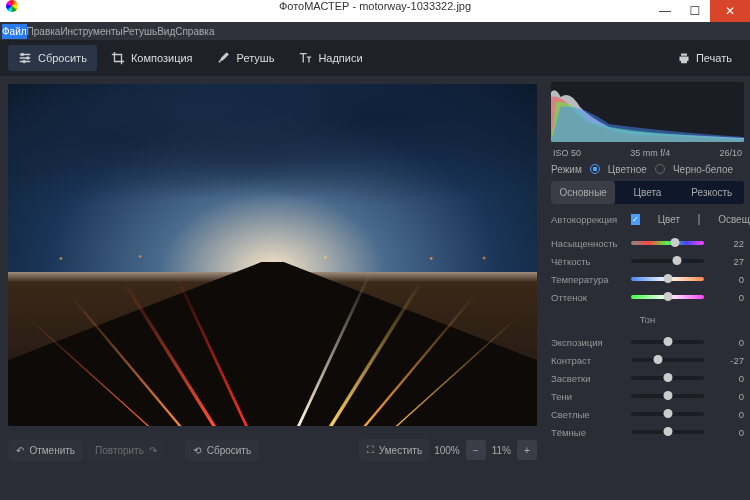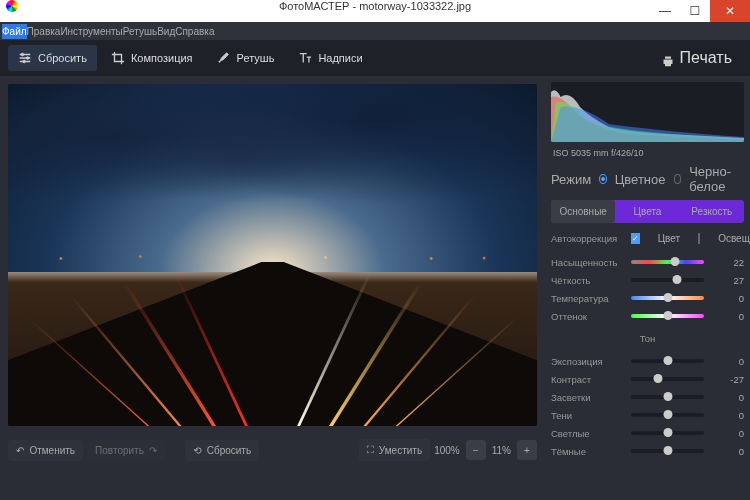--- a/index.html
+++ b/index.html
@@ -12,21 +12,21 @@
 .winbtn.close{background:#d9452b;color:#fff;width:40px}
 .menubar{height:18px;background:#2f323b;display:flex;align-items:center;padding:0 2px;font-size:10px;color:#aaa;gap:0}
 .menuitem{padding:2px 0;cursor:pointer}
 .menuitem.active{background:#2b7bf0;color:#fff}
 .toolbar{height:36px;background:#1e2128;display:flex;align-items:center;padding:0 8px;gap:4px}
 .tab{display:flex;align-items:center;gap:6px;padding:6px 10px;font-size:11px;color:#ddd;border-radius:3px;cursor:pointer}
 .tab.active{background:#2a3547}
 .tab svg{width:14px;height:14px;fill:#ccc;stroke:#ccc}
 .spacer{flex:1}
 .btn-save{background:#2b7bf0;color:#fff;padding:6px 12px;border-radius:3px;font-size:11px;display:flex;align-items:center;gap:6px;cursor:pointer}
-.btn-print{color:#ddd;padding:6px 10px;font-size:16px;display:flex;align-items:flex-end;gap:6px;cursor:pointer}
+.btn-print{color:#ddd;padding:6px 10px;font-size:11px;display:flex;align-items:flex-end;gap:6px;cursor:pointer}
 .main{display:flex;height:390px}
 .canvas-area{flex:1;display:flex;flex-direction:column}
 .canvas{flex:1;margin:8px;background:linear-gradient(to bottom,#0a1f3d 0%,#1a3a5c 35%,#2d4a6b 48%,#ffeedd 52%,#3a2818 58%,#1a1210 100%);position:relative;overflow:hidden;border-radius:2px}
 .sky{position:absolute;top:0;left:0;right:0;height:55%;background:radial-gradient(ellipse at 50% 100%,#fde8c8 0%,#4a6b8d 30%,#1a3558 60%,#0a1828 100%)}
 .clouds{position:absolute;top:0;left:0;right:0;height:50%;background:radial-gradient(ellipse at 20% 30%,rgba(20,35,60,0.9) 0%,transparent 40%),radial-gradient(ellipse at 70% 20%,rgba(15,30,55,0.9) 0%,transparent 45%),radial-gradient(ellipse at 45% 40%,rgba(30,50,80,0.7) 0%,transparent 35%)}
 .road{position:absolute;bottom:0;left:0;right:0;height:48%;background:#0d0a08;clip-path:polygon(0 100%,0 60%,48% 0,52% 0,100% 60%,100% 100%)}
 .trail{position:absolute;bottom:0;background:linear-gradient(to top,currentColor,transparent)}
 .t1{left:38%;width:3px;height:45%;color:#ff3020;transform:skewX(25deg)}
 .t2{left:30%;width:4px;height:42%;color:#ff5030;transform:skewX(32deg)}
 .t3{left:22%;width:3px;height:38%;color:#ff8840;transform:skewX(40deg)}
@@ -38,25 +38,25 @@
 .lights{position:absolute;top:48%;left:0;right:0;height:6%}
 .lights::before{content:"";position:absolute;inset:0;background:radial-gradient(2px 2px at 10% 50%,#ffaa44,transparent),radial-gradient(2px 2px at 25% 40%,#ff8833,transparent),radial-gradient(2px 2px at 60% 45%,#ffcc66,transparent),radial-gradient(2px 2px at 80% 50%,#ffaa44,transparent),radial-gradient(2px 2px at 90% 48%,#ff9944,transparent)}
 .bottombar{height:32px;display:flex;align-items:center;padding:0 8px;gap:4px;font-size:10px;color:#aaa}
 .bbtn{display:flex;align-items:center;gap:5px;padding:5px 8px;border-radius:3px;cursor:pointer;background:#2f323b}
 .bbtn.disabled{opacity:0.5}
 .zoom-group{display:flex;align-items:center;gap:6px}
 .zicon{width:20px;height:20px;border-radius:3px;background:#3a3d46;display:flex;align-items:center;justify-content:center;cursor:pointer}
 .panel{width:205px;background:#2a2d35;padding:6px;overflow:hidden;display:flex;flex-direction:column;gap:6px;font-size:10px;color:#aaa}
 .histo{height:60px;background:#1a1d23;border-radius:2px;position:relative;overflow:hidden}
 .histo svg{width:100%;height:100%}
-.meta{display:flex;font-size:9px;padding:0 2px}
-.moderow{display:flex;align-items:center;gap:8px;font-size:13px}
+.meta{display:flex;justify-content:space-between;font-size:9px;padding:0 2px}
+.moderow{display:flex;gap:8px;font-size:10px}
 .radio{width:10px;height:10px;border-radius:50%;border:1px solid #666;display:inline-block}
 .radio.on{border-color:#4a9eff;background:radial-gradient(#4a9eff 40%,transparent 45%)}
-.ptabs{display:flex;background:#6d28d9;border-radius:3px}
+.ptabs{display:flex;background:#0f172a;border-radius:3px}
 .ptab{flex:1;text-align:center;padding:6px 4px;font-size:10px;cursor:pointer}
 .ptab.active{background:#3a3d46;border-radius:3px}
 .row{display:flex;align-items:center;gap:18px;font-size:10px;height:18px}
 .rlabel{width:62px;color:#999;font-size:9.5px}
 .check{width:11px;height:11px;border:1px solid #666;display:inline-flex;align-items:center;justify-content:center;font-size:8px}
 .check.on{background:#4a9eff;border-color:#4a9eff;color:#fff}
 .slider{flex:1;height:4px;background:#1a1d23;border-radius:2px;position:relative}
 .slider.sat{background:linear-gradient(90deg,#888,#f44,#4f4,#44f,#f4f)}
 .slider.temp{background:linear-gradient(90deg,#48f,#fff,#f84)}
 .slider.tint{background:linear-gradient(90deg,#4f4,#fff,#f4f)}

